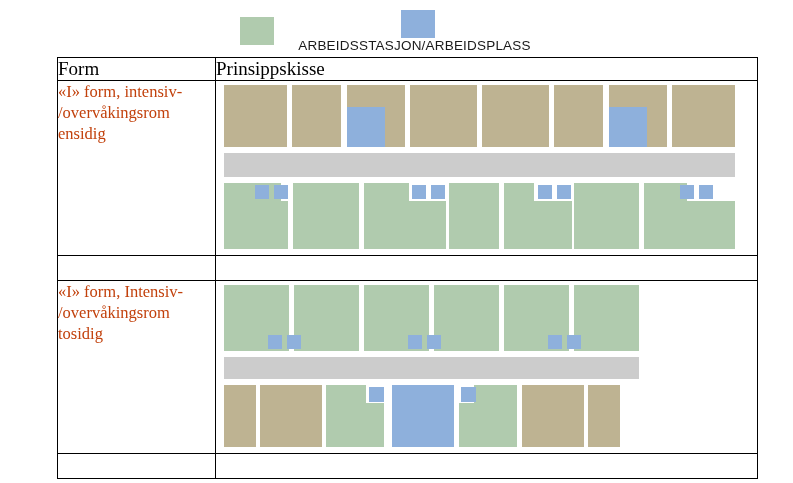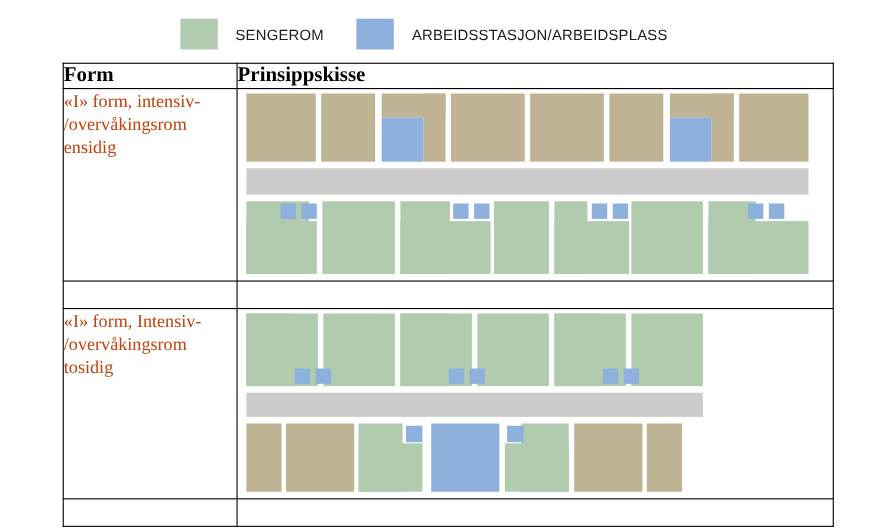--- a/index.html
+++ b/index.html
@@ -37,21 +37,21 @@
     flex: none;
   }
   .legend-label {
     font-family: "Liberation Sans", sans-serif;
     font-size: 13.5px;
     letter-spacing: 0.2px;
     color: #1a1a1a;
     white-space: nowrap;
     padding: 0 22px 0 16px;
   }
-  .legend-item + .legend-item { margin-left: 8px; }
+  .legend-item + .legend-item { margin-left: 8px; flex-direction: column; }
 
   
   .tbl {
     position: absolute;
     left: 57px;
     top: 57px;
     width: 700px;
     border-collapse: collapse;
     table-layout: fixed;
   }
@@ -59,21 +59,21 @@
     border: 1.6px solid #000000;
     padding: 0;
     vertical-align: top;
     background: #ffffff;
   }
   .col-form { width: 158px; }
   .col-sketch { width: 542px; }
 
   .hdr {
     font-family: "Liberation Serif", serif;
-    font-weight: bold;
+    font-weight: normal;
     font-size: 19px;
     color: #000;
     text-align: left;
     padding: 2px 0 3px 8px;
     line-height: 1.15;
   }
 
   .form-cell {
     font-family: "Liberation Serif", serif;
     font-size: 16.5px;
@@ -102,21 +102,20 @@
   .tan     { background: #beb392; }
   .corridor{ background: #cccccc; }
 </style>
 </head>
 <body>
 
 <div class="legend">
 
   <div class="legend-item">
     <span class="legend-swatch" style="background:#b0cbae"></span>
-    <span class="legend-label">SENGEROM</span>
   </div>
 
   <div class="legend-item">
     <span class="legend-swatch" style="background:#8eb0dc"></span>
     <span class="legend-label">ARBEIDSSTASJON/ARBEIDSPLASS</span>
   </div>
 
 
 </div>
 

